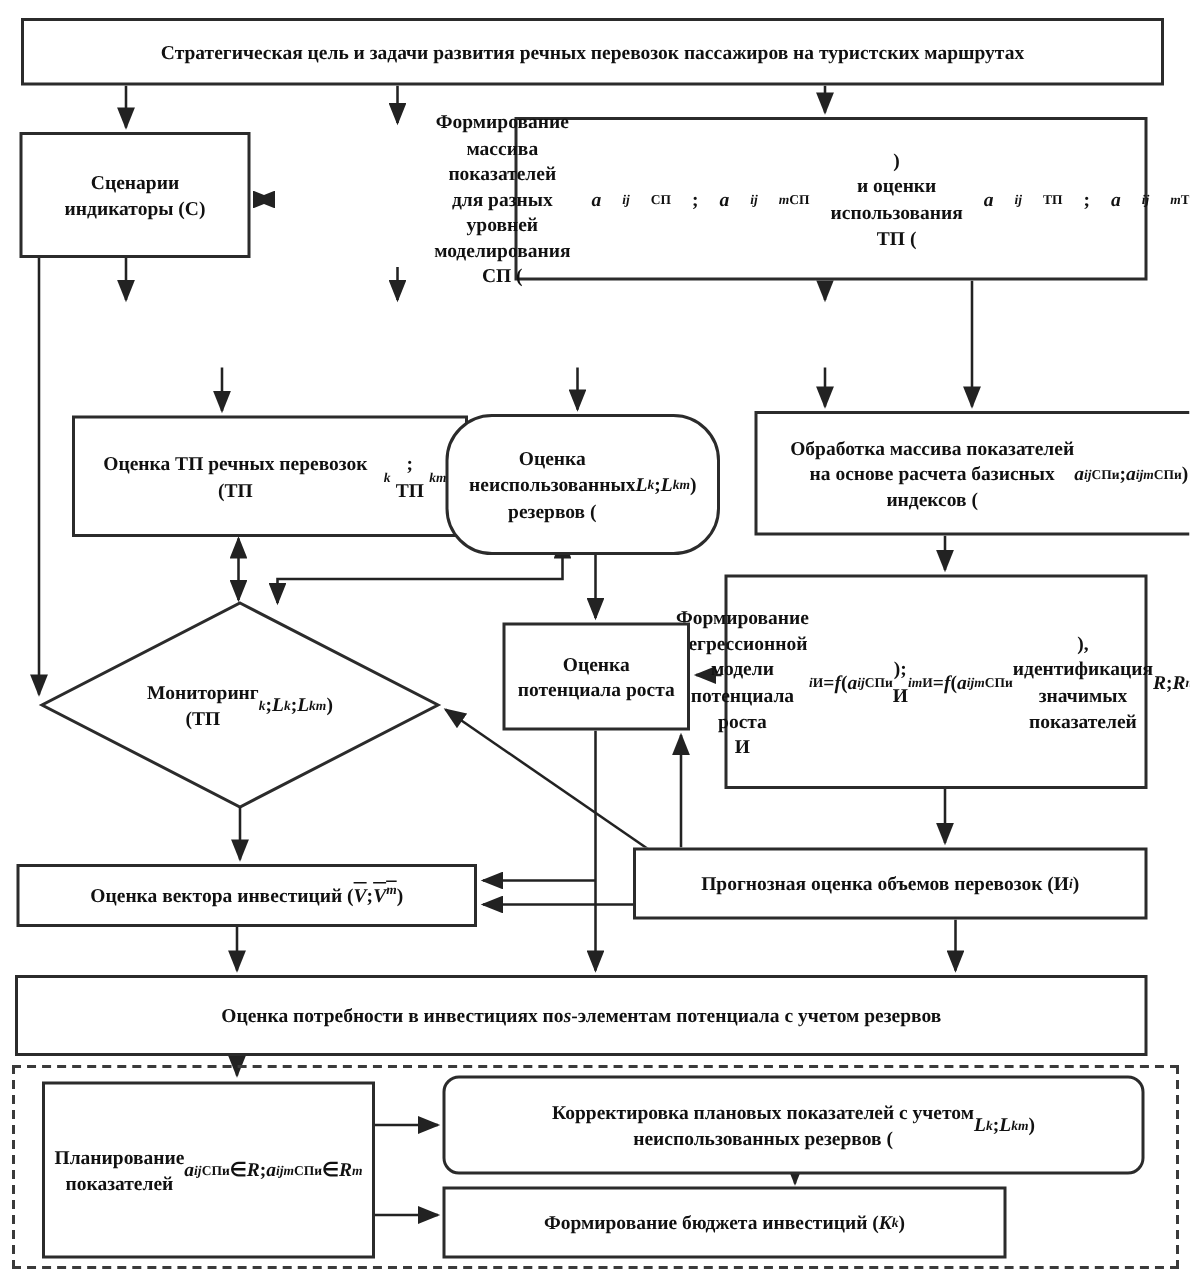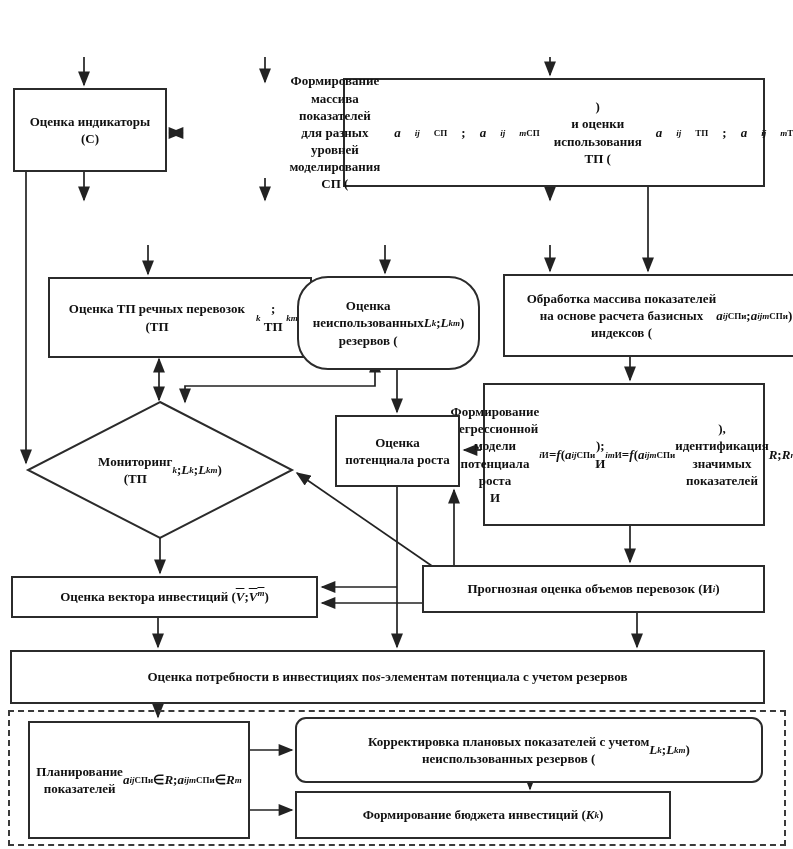--- a/index.html
+++ b/index.html
@@ -93,22 +93,23 @@
     <line x1="158" y1="700" x2="158" y2="717" marker-end="url(#ah)"></line>
 
     <line x1="250" y1="750" x2="292" y2="750" marker-end="url(#ah)"></line>
     <line x1="250" y1="810" x2="292" y2="810" marker-end="url(#ah)"></line>
 
     <line x1="530" y1="783" x2="530" y2="789" marker-end="url(#ah)"></line>
   </svg>
 
   <div class="dashed" style="left:8px;top:710px;width:778px;height:136px;"></div>
 
+  <div class="node" style="left:14px;top:12px;width:762px;height:45px;">Стратегическая цель и задачи развития речных перевозок пассажиров на туристских маршрутах</div>
 
-  <div class="node" style="left:13px;top:88px;width:154px;height:84px;">Оценка индикаторы (С)</div>
+  <div class="node" style="left:13px;top:88px;width:154px;height:84px;">Сценарии индикаторы (С)</div>
 
 
   <div class="node" style="left:343px;top:78px;width:422px;height:109px;gap:14px;">Формирование массива показателей<br>для разных уровней моделирования СП (<i>a</i><sub><i>ij</i></sub><sup>СП</sup>; <i>a</i><sub><i>ij</i></sub><sup><i>m</i>СП</sup>)<br>и оценки использования ТП (<i>a</i><sub><i>ij</i></sub><sup>ТП</sup>; <i>a</i><sub><i>ij</i></sub><sup><i>m</i>ТП</sup>)</div>
 
 
   <div class="node" style="left:48px;top:277px;width:264px;height:81px;">Оценка ТП речных перевозок (ТП<sub><i>k</i></sub>; ТП<sub><i>k</i></sub><sup><i>m</i></sup>)</div>
 
   <div class="node" style="left:297px;top:276px;width:183px;height:94px;border-radius:31px;">Оценка<br>неиспользованных<br>резервов (<i>L</i><sub><i>k</i></sub>; <i>L</i><sub><i>k</i></sub><sup><i>m</i></sup>)</div>
 
   <div class="node" style="left:503px;top:274px;width:313px;height:83px;">Обработка массива показателей<br>на основе расчета базисных<br>индексов (<i>a</i><sub><i>ij</i></sub><sup>СПи</sup>; <i>a</i><sub><i>ij</i></sub><sup><i>m</i>СПи</sup>)</div>

